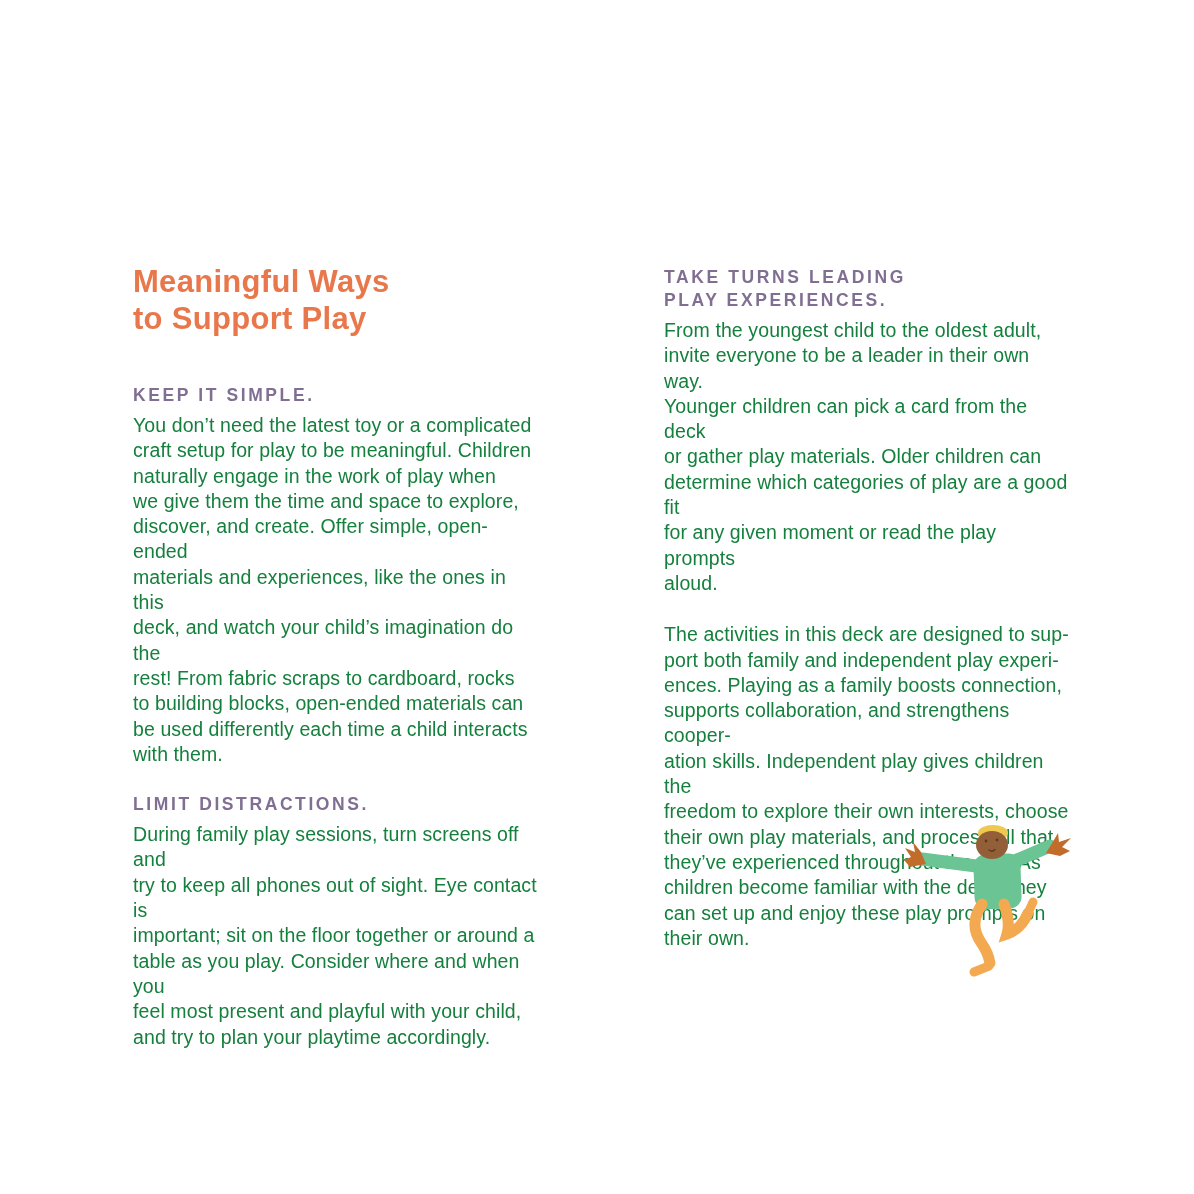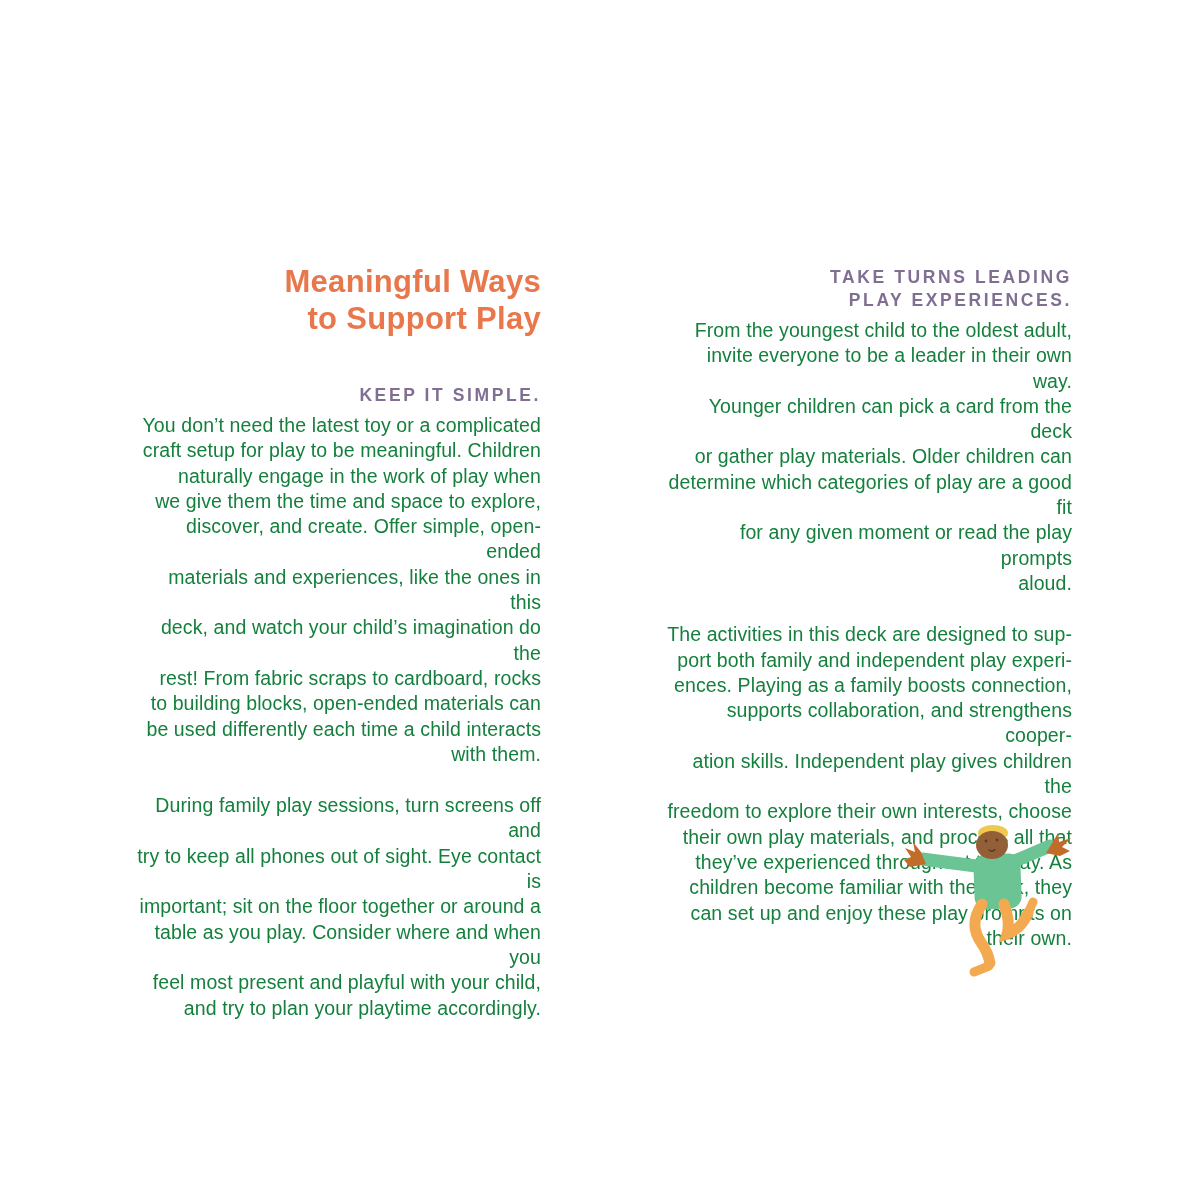--- a/index.html
+++ b/index.html
@@ -4,21 +4,20 @@
 <style>
   * { margin: 0; padding: 0; box-sizing: border-box; }
   html, body { background: #ffffff; }
   .page {
     position: relative;
     width: 1194px;
     height: 1194px;
     background: #ffffff;
     font-family: "Liberation Sans", sans-serif;
     overflow: hidden;
-    text-align: right;
   }
   .col {
     position: absolute;
     width: 408px;
   }
   .col-left  { left: 133px; top: 263px; }
   .col-right { left: 664px; top: 266px; }
   .page-title {
     font-size: 31px;
     line-height: 37px;
@@ -73,20 +72,21 @@
 discover, and create. Offer simple, open-ended
 materials and experiences, like the ones in this
 deck, and watch your child’s imagination do the
 rest! From fabric scraps to cardboard, rocks
 to building blocks, open-ended materials can
 be used differently each time a child interacts
 with them.</p>
     </div>
 
     <div class="section">
+      <h2 class="section-heading">LIMIT DISTRACTIONS.</h2>
       <p class="section-body">During family play sessions, turn screens off and
 try to keep all phones out of sight. Eye contact is
 important; sit on the floor together or around a
 table as you play. Consider where and when you
 feel most present and playful with your child,
 and try to plan your playtime accordingly.</p>
     </div>
   </div>
 
   <div class="col col-right">

